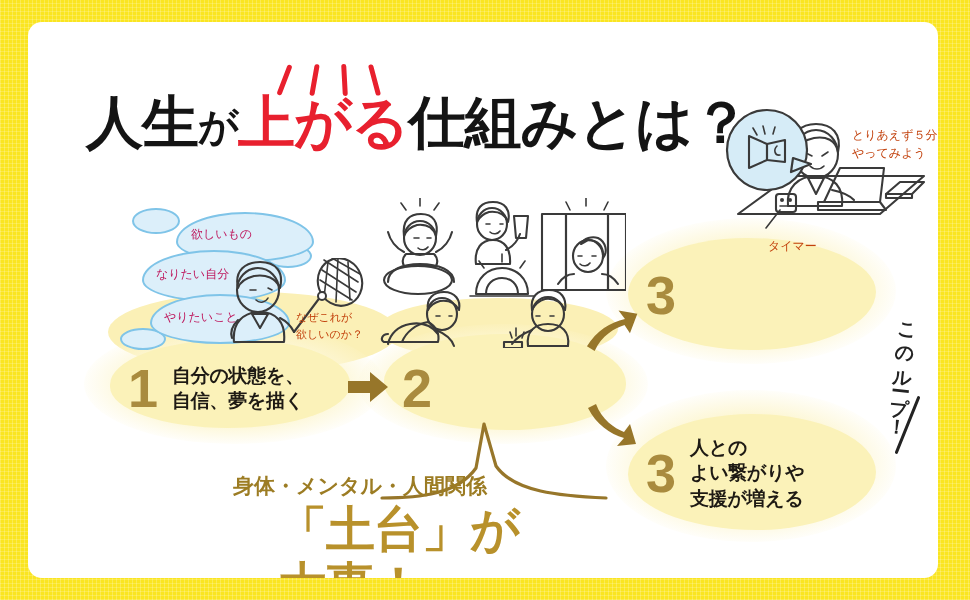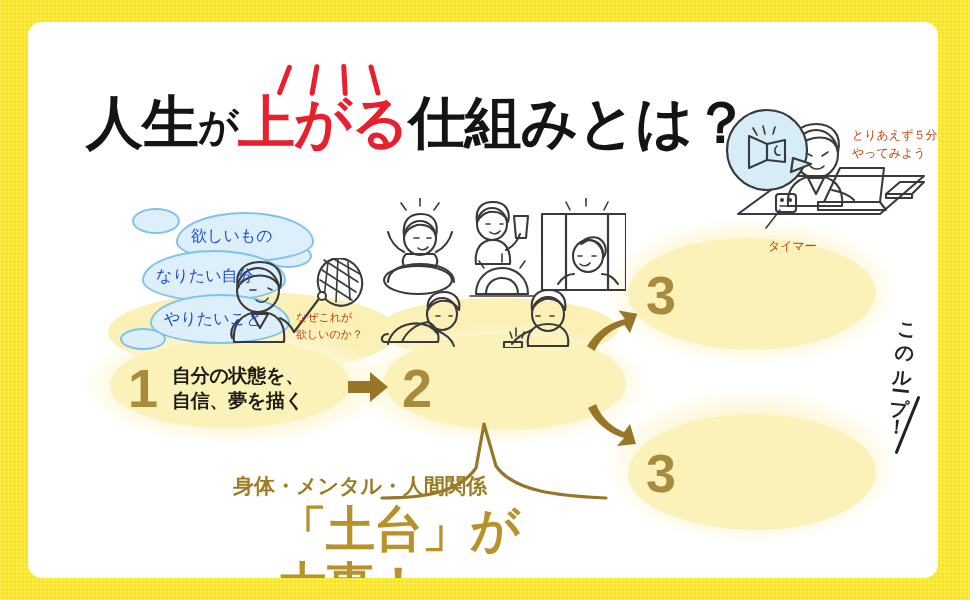--- a/index.html
+++ b/index.html
@@ -200,22 +200,22 @@
     position: absolute;
     background: #DCEFFA;
     border: 2px solid #7FC4E8;
     border-radius: 50%;
     z-index: 4;
   }
   .cloud-label {
     position: absolute;
     z-index: 5;
     font-family: Liberation Serif, serif;
-    font-size: 16px;
-    color: #1d4ed8;
+    font-size: 12px;
+    color: #be185d;
     white-space: nowrap;
   }
 
   
   .ink { stroke: #3A3A3A; stroke-width: 2.1; fill: none; stroke-linecap: round; stroke-linejoin: round; }
   .ink-thin { stroke: #3A3A3A; stroke-width: 1.6; fill: none; stroke-linecap: round; stroke-linejoin: round; }
 
   .illus { position: absolute; z-index: 4; }
   .sand {
     position: absolute;
@@ -410,20 +410,23 @@
     </svg>
 
     <div class="blob" style="left:600px; top:216px; width:248px; height:112px; border-radius:48% 52% 50% 50% / 50% 48% 52% 50%;"></div>
     <div class="step" style="left:618px; top:232px; width:236px; height:82px;">
       <div class="step-num">3</div>
     </div>
 
     <div class="blob" style="left:600px; top:392px; width:248px; height:116px; border-radius:50% 50% 48% 52% / 52% 50% 50% 48%;"></div>
     <div class="step" style="left:618px; top:408px; width:236px; height:86px;">
       <div class="step-num">3</div>
+      <div class="step-text">人との
+よい繋がりや
+支援が増える</div>
     </div>
 
     <svg style="position:absolute; left:352px; top:396px; z-index:6;" width="230" height="84" viewBox="0 0 230 84">
       <path d="M2 80 C40 80 78 76 96 50 L104 6 L116 48 C134 74 180 78 226 80" fill="none" stroke="#97762A" stroke-width="3.2" stroke-linecap="round" stroke-linejoin="round"></path>
     </svg>
 
     <div id="caption">
       <div id="caption-small">身体・メンタル・人間関係</div>
       <div id="caption-big">「土台」が大事！</div>
     </div>

